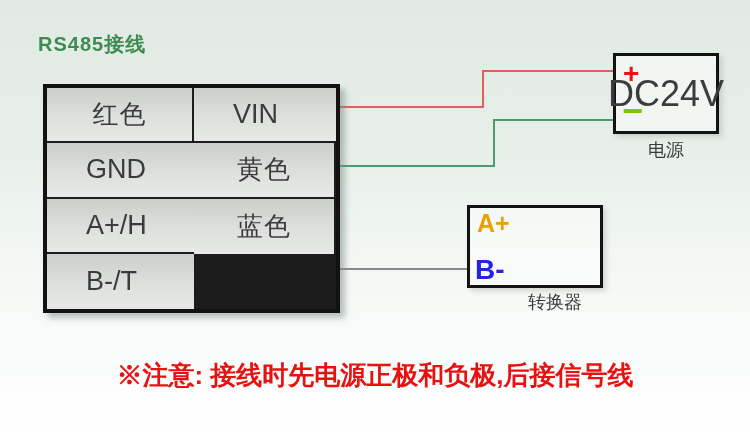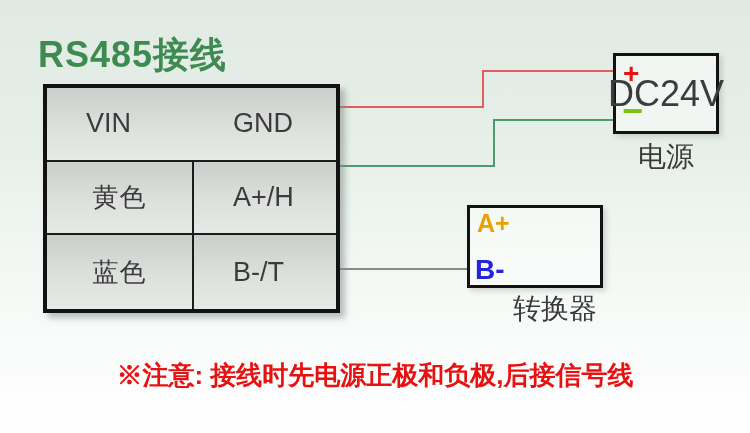--- a/index.html
+++ b/index.html
@@ -9,21 +9,21 @@
     height: 433px;
     overflow: hidden;
     background: linear-gradient(180deg, #e0eae3 0%, #e6eee8 30%, #f6faf7 70%, #ffffff 100%);
     font-family: "Liberation Sans", sans-serif;
     color: #3b3b3b;
   }
   .page-title {
     position: absolute;
     left: 38px;
     top: 31px;
-    font-size: 36px;
+    font-size: 20px;
     font-weight: 700;
     letter-spacing: 1px;
   }
   
   .wiring-table {
     position: absolute;
     left: 43px;
     top: 84px;
     width: 297px;
     height: 229px;
@@ -59,21 +59,21 @@
     justify-content: center;
   }
   .power-box { left: 613px; top: 53px; width: 106px; height: 81px; }
   .converter-box { left: 467px; top: 205px; width: 136px; height: 83px; }
   .device-label { font-size: 36px; color: #3c3c3c; }
   .terminal { position: absolute; font-weight: 700; line-height: 1; }
   .terminal-plus { left: 7px; top: 4px; font-size: 28px; }
   .terminal-minus { left: 6px; bottom: 2px; font-size: 36px; font-weight: 900; }
   .terminal-aplus { left: 7px; top: 3px; font-size: 25px; }
   .terminal-bminus { left: 5px; bottom: 1px; font-size: 28px; }
-  .caption { position: absolute; font-size: 28px; color: #3a3a3a; text-align: center; }
+  .caption { position: absolute; font-size: 18px; color: #3a3a3a; text-align: center; }
   .power-caption { left: 613px; top: 138px; width: 106px; }
   .converter-caption { left: 487px; top: 290px; width: 136px; }
   
   .wires { position: absolute; left: 0; top: 0; pointer-events: none; }
   
   .note {
     position: absolute;
     left: 0;
     top: 358px;
     width: 750px;
@@ -89,20 +89,21 @@
 
   <div class="page-title" style="color: rgb(62, 139, 81);">RS485接线</div>
 
   <svg class="wires" width="750" height="433" viewBox="0 0 750 433">
     <polyline points="340,107 483,107 483,71 613,71" fill="none" stroke-width="2" stroke="#e05e5e"></polyline>
     <polyline points="340,166 494,166 494,120 613,120" fill="none" stroke-width="2" stroke="#4d9c6f"></polyline>
     <polyline points="340,269 467,269" fill="none" stroke-width="2" stroke="#8a8a8a"></polyline>
   </svg>
 
   <div class="wiring-table">
+    <div class="cell wire-name">红色</div>
     <div class="cell signal-name col-last">VIN</div>
 
     <div class="cell signal-name col-last">GND</div>
 
     <div class="cell wire-name">黄色</div>
     <div class="cell signal-name col-last">A+/H</div>
 
     <div class="cell wire-name row-last">蓝色</div>
     <div class="cell signal-name col-last row-last">B-/T</div>
   </div>

